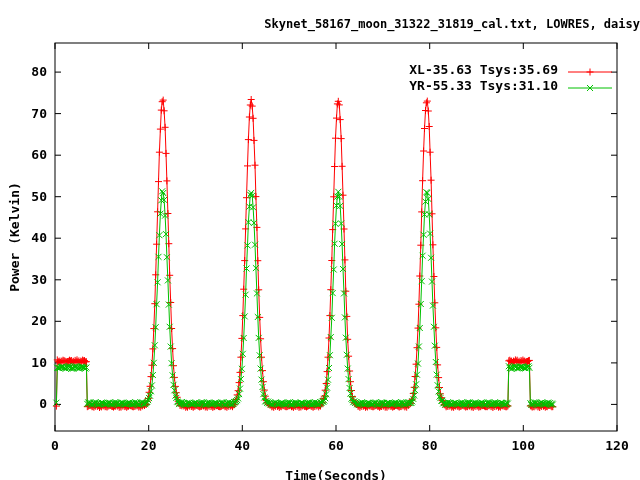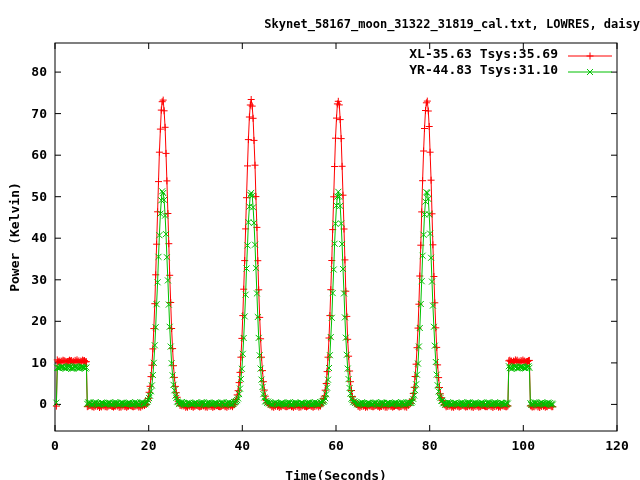--- a/index.html
+++ b/index.html
@@ -13,21 +13,21 @@
   }
   .ylabel{
     position:absolute;left:14px;top:237px;
     transform:translate(-50%,-50%) rotate(-90deg);
     font:bold 13px "DejaVu Sans Mono",monospace;white-space:nowrap;
   }
   .xlabel{
     position:absolute;left:336px;top:468px;transform:translateX(-50%);
     font:bold 13px "DejaVu Sans Mono",monospace;white-space:nowrap;
   }
-  .legend{position:absolute;top:45px;right:26px;}
+  .legend{position:absolute;top:61px;right:26px;}
   .legend-row{display:flex;align-items:center;justify-content:flex-end;height:16px;}
   .legend-label{font:bold 13px "DejaVu Sans Mono",monospace;white-space:nowrap;}
   .legend-sample{width:48px;height:12px;margin-left:8px;display:inline-block;}
   svg#chart{position:absolute;left:0;top:0;}
   .frame{fill:none;stroke:#000;stroke-width:1;}
   .tick{stroke:#000;stroke-width:1;fill:none;}
   .lab{font:bold 13px "DejaVu Sans Mono",monospace;fill:#000;}
   .series-line{fill:none;stroke-width:1;}
   .series-markers{fill:none;stroke-width:1;}
 </style>
@@ -80,21 +80,21 @@
 
 <div class="legend">
   <div class="legend-row">
     <span class="legend-label">XL-35.63 Tsys:35.69</span>
     <span class="legend-sample"><svg width="48" height="12" viewBox="0 0 48 12" xmlns="http://www.w3.org/2000/svg">
          <path d="M2 6H46" stroke="#ff0000" stroke-width="1" fill="none"></path>
          <path d="M20.5 6.0H27.5M24.0 2.5V9.5" stroke="#ff0000" stroke-width="1" fill="none"></path>
        </svg></span>
   </div>
   <div class="legend-row">
-    <span class="legend-label">YR-44.83 Tsys:31.10</span>
+    <span class="legend-label">YR-55.33 Tsys:31.10</span>
     <span class="legend-sample"><svg width="48" height="12" viewBox="0 0 48 12" xmlns="http://www.w3.org/2000/svg">
          <path d="M2 6H46" stroke="#00c000" stroke-width="1" fill="none"></path>
          <path d="M21.0 3.0L27.0 9.0M21.0 9.0L27.0 3.0" stroke="#00c000" stroke-width="1" fill="none"></path>
        </svg></span>
   </div>
 </div>
 
 <div class="xlabel">Time(Seconds)</div>
 
 </body></html>

